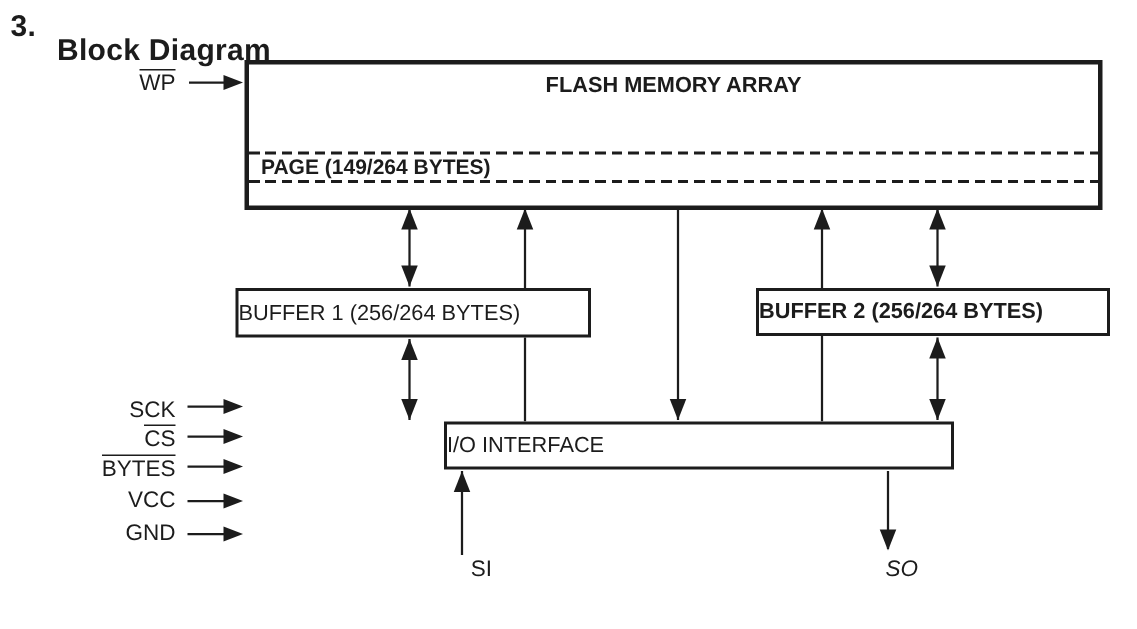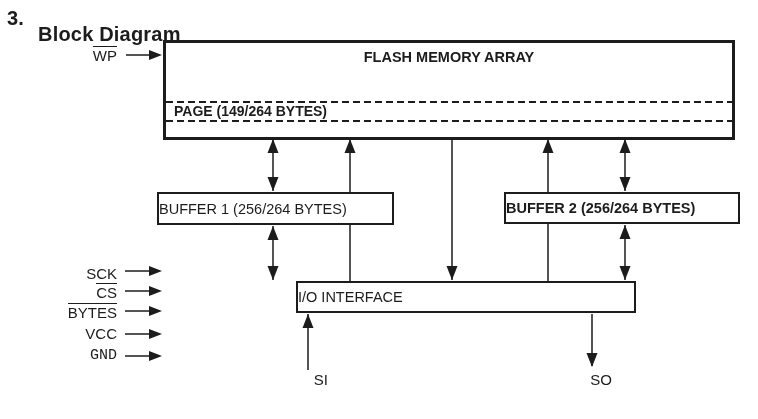--- a/index.html
+++ b/index.html
@@ -38,21 +38,21 @@
   .box.io{left:252px;top:281px;width:340px;height:32px;margin-left:44px;}
   .box.center{display:flex;align-items:center;justify-content:flex-start;white-space:nowrap;}
 
   .sig-row{
     position:absolute;left:0;width:117px;text-align:right;
     font-size:15px;line-height:16px;z-index:3;white-space:nowrap;
   }
   .ovl{border-top:1.6px solid #1c1c1c;display:inline-block;line-height:1.05;padding-top:1px;}
   .pin-label{position:absolute;width:40px;text-align:right;font-size:15px;z-index:3;}
   .pin-si{left:288px;top:371px;}
-  .pin-so{left:572px;top:371px;}
+  .pin-so{left:572px;top:371px;font-style:italic;}
 </style>
 </head>
 <body>
 
 <div class="canvas">
 
   <div class="title">
     <span class="num">3.</span>
     <span class="txt">Block Diagram</span>
   </div>
@@ -163,20 +163,20 @@
   </div>
   <div class="sig-row" style="top:283px;">
     <span class="ovl">CS</span>
   </div>
   <div class="sig-row" style="top:303px;">
     <span class="ovl">BYTES</span>
   </div>
   <div class="sig-row" style="top:326px;">
     <span>VCC</span>
   </div>
-  <div class="sig-row" style="top:348px;font-family:Liberation Mono, monospace;">
+  <div class="sig-row" style="top:348px;">
     <span>GND</span>
   </div>
 
   <div class="pin-label pin-si">SI</div>
   <div class="pin-label pin-so">SO</div>
 
 </div>
 
 </body></html>

